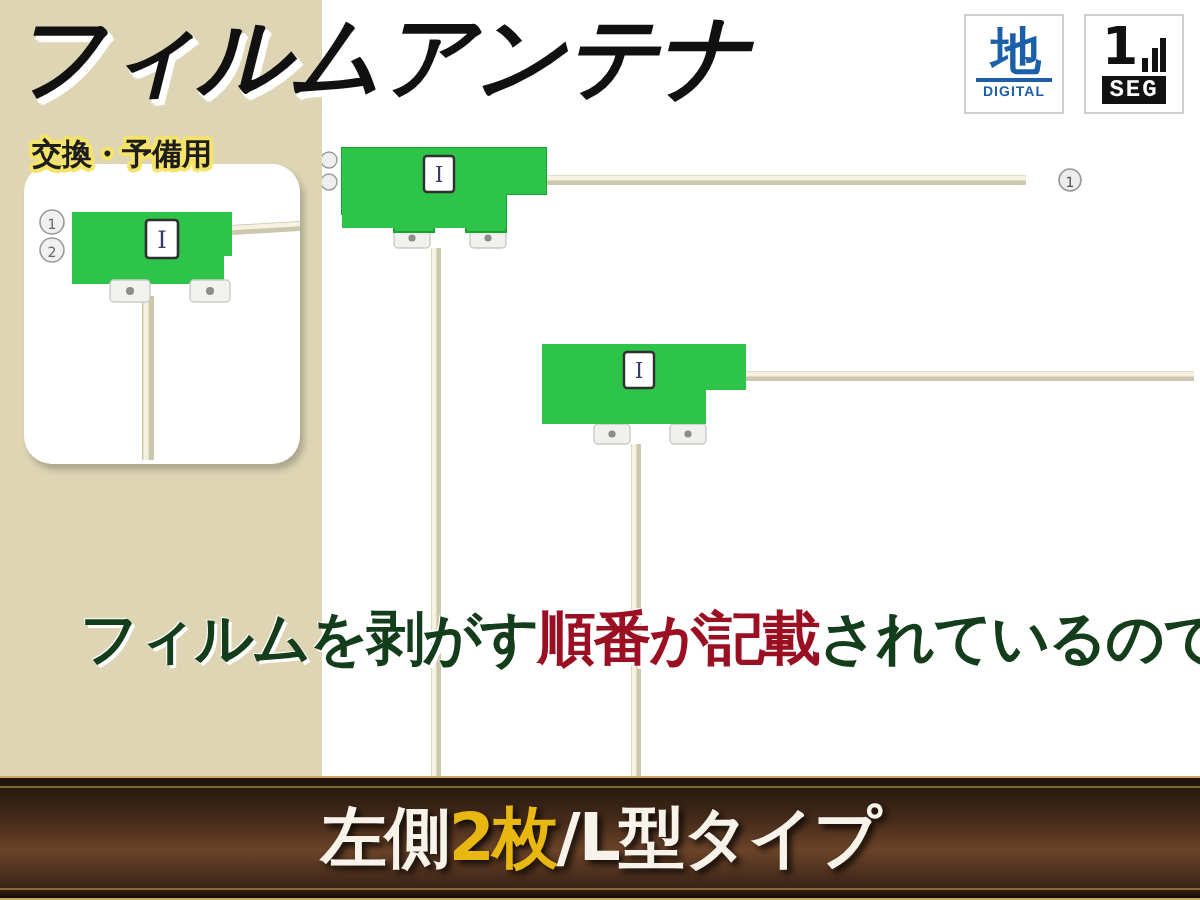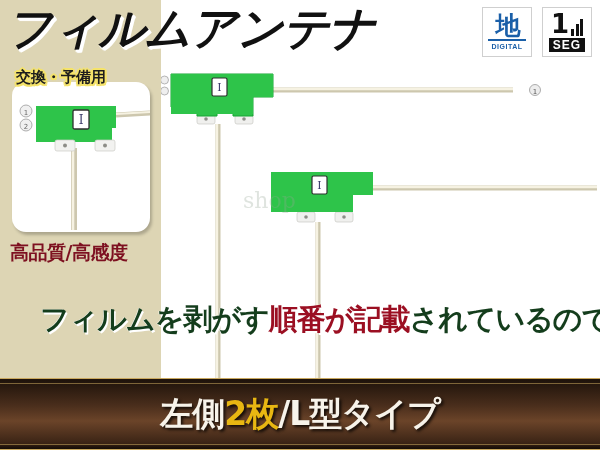--- a/index.html
+++ b/index.html
@@ -79,21 +79,21 @@
   .logo-seg .bars{display:flex;align-items:flex-end;gap:1.5px;height:18px;}
   .logo-seg .bars i{display:block;width:3px;background:#111;}
   .logo-seg .bars i:nth-child(1){height:7px;}
   .logo-seg .bars i:nth-child(2){height:12px;}
   .logo-seg .bars i:nth-child(3){height:17px;}
   .logo-seg .segtxt{
     margin-top:2px;
     background:#111;color:#fff;
     font-size:12px;font-weight:700;letter-spacing:1px;
     padding:0 4px;line-height:14px;
-    font-family:Liberation Sans, sans-serif;
+    font-family:Liberation Mono, monospace;
   }
 
   
   .inset-card{
     position:absolute;left:12px;top:82px;width:138px;height:150px;
     background:#ffffff;
     border-radius:14px;
     box-shadow:2px 3px 3px rgba(0,0,0,.22);
   }
   .badge{
@@ -135,21 +135,21 @@
     letter-spacing:-1px;
     color:#143d1c;
     text-shadow:1.5px 1.5px 0 #ffffff, -0.5px -0.5px 0 #ffffff;
     white-space:nowrap;
     margin-left:36px;
   }
   .body-copy .hl{color:#9b0f22;}
 
   
   .banner{
-    position:absolute;left:0;bottom:0;width:600px;height:72px;
+    position:absolute;left:0;bottom:0;width:600px;height:62px;
     background:linear-gradient(180deg,#1d120a 0%, #4a2e1c 38%, #6b4429 60%, #3a2315 92%, #120b06 100%);
     border-top:1px solid #c9a85e;
     border-bottom:1px solid #c9a85e;
     box-sizing:border-box;
     z-index:8;
   }
   .banner .inner{
     position:absolute;left:0;right:0;top:4px;bottom:4px;
     border-top:1px solid rgba(201,168,94,.55);
     border-bottom:1px solid rgba(201,168,94,.55);
@@ -227,21 +227,20 @@
       <path d="M110 133 L192 133 L192 150 L110 150 Z" fill="#2ec44a"></path>
 
       <rect x="151" y="114" width="15" height="18" rx="1.5" fill="#ffffff" stroke="#2f2f2f" stroke-width="1.2"></rect>
       <text x="158.5" y="127" font-family="DejaVu Serif, serif" font-size="11" fill="#3b3b6b" text-anchor="middle">I</text>
 
       <circle cx="374" cy="28" r="5.5" fill="#ededed" stroke="#999" stroke-width="0.8"></circle>
       <text x="374" y="31.5" font-family="DejaVu Sans, sans-serif" font-size="7" fill="#555" text-anchor="middle">1</text>
     </svg>
   </div>
 
-  <div class="watermark">shop</div>
 
   <div class="title">フィルムアンテナ</div>
 
   <div class="logo-row">
     <div class="logo-box logo-digital">
       <span class="glyph">地</span>
       <span class="cap">DIGITAL</span>
     </div>
     <div class="logo-box logo-seg">
       <span class="top">
@@ -278,21 +277,20 @@
 
       <circle cx="14" cy="29" r="6" fill="#f0f0f0" stroke="#9a9a9a" stroke-width="0.8"></circle>
       <text x="14" y="32.5" font-family="DejaVu Sans, sans-serif" font-size="7" fill="#666" text-anchor="middle">1</text>
       <circle cx="14" cy="43" r="6" fill="#f0f0f0" stroke="#9a9a9a" stroke-width="0.8"></circle>
       <text x="14" y="46.5" font-family="DejaVu Sans, sans-serif" font-size="7" fill="#666" text-anchor="middle">2</text>
     </svg>
   </div>
 
   <div class="badge">交換・予備用</div>
 
-  <div class="feat l1">高品質/高感度</div>
 
   <div class="body-copy">
     <div><span>フィルムを剥がす</span><span class="hl">順番が記載</span><span>されているので</span></div>
   </div>
 
   <div class="banner">
     <div class="inner">
       <div class="txt"><span>左側</span><span class="gold">2枚</span><span>/L型タイプ</span></div>
     </div>
   </div>

